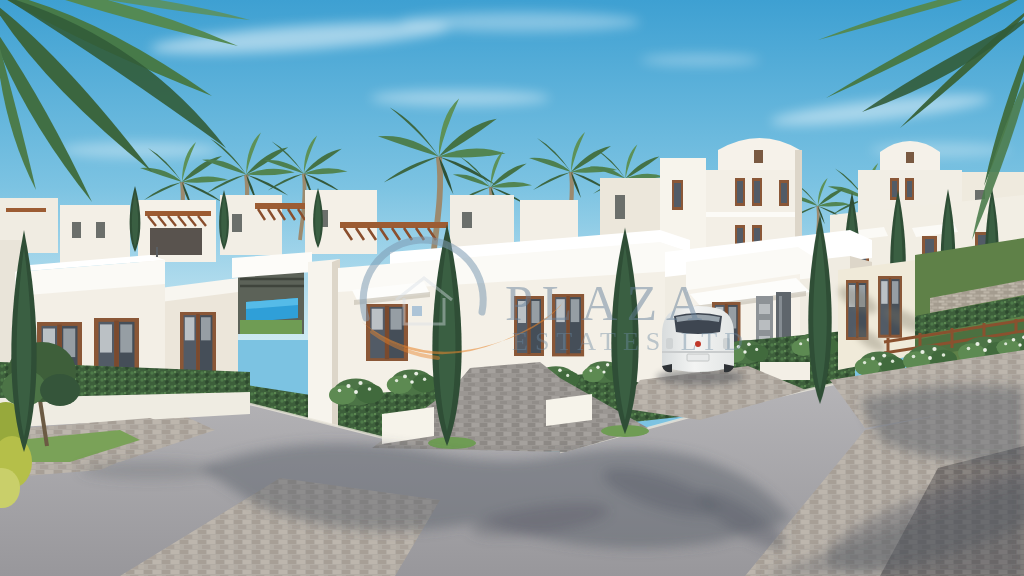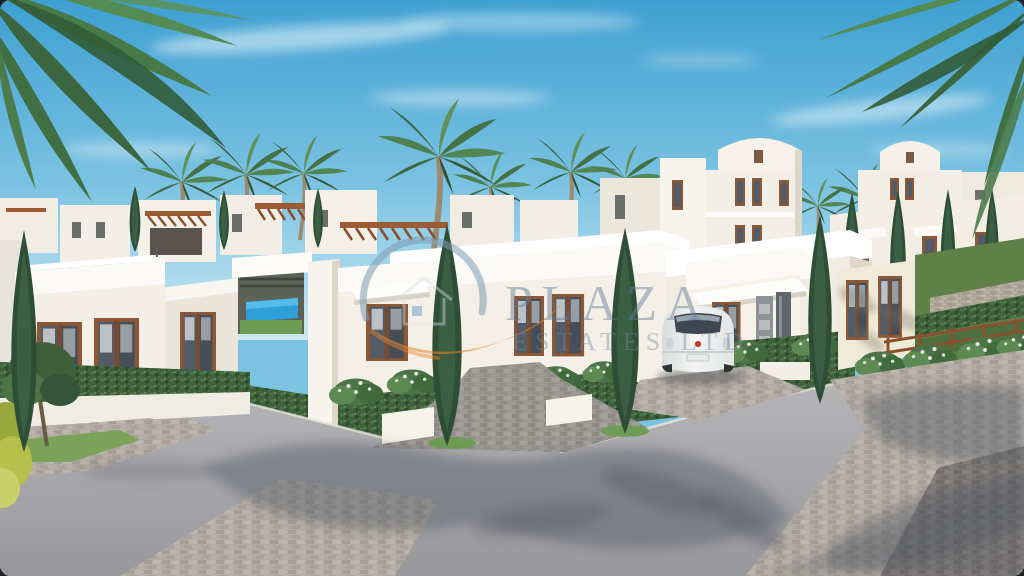--- a/index.html
+++ b/index.html
@@ -1,17 +1,17 @@
 <!DOCTYPE html>
 <html><head>
 <meta charset="utf-8">
 <style>
   html,body{margin:0;padding:0;background:#222;}
   .stage{position:relative;width:1024px;height:576px;overflow:hidden;background:#7cc3e2;
-         font-family:"Liberation Sans",sans-serif;border-radius:11px;}
+         font-family:"Liberation Sans",sans-serif;}
   .stage svg{display:block;}
   .wm-title{font-family:"Liberation Serif",serif;font-size:50px;letter-spacing:9px;
             fill:#64809a;opacity:.62;}
   .wm-sub{font-family:"Liberation Serif",serif;font-size:26px;letter-spacing:7px;
           fill:#6d8aa3;opacity:.55;}
 </style>
 </head>
 <body>
 
 <div class="stage">

